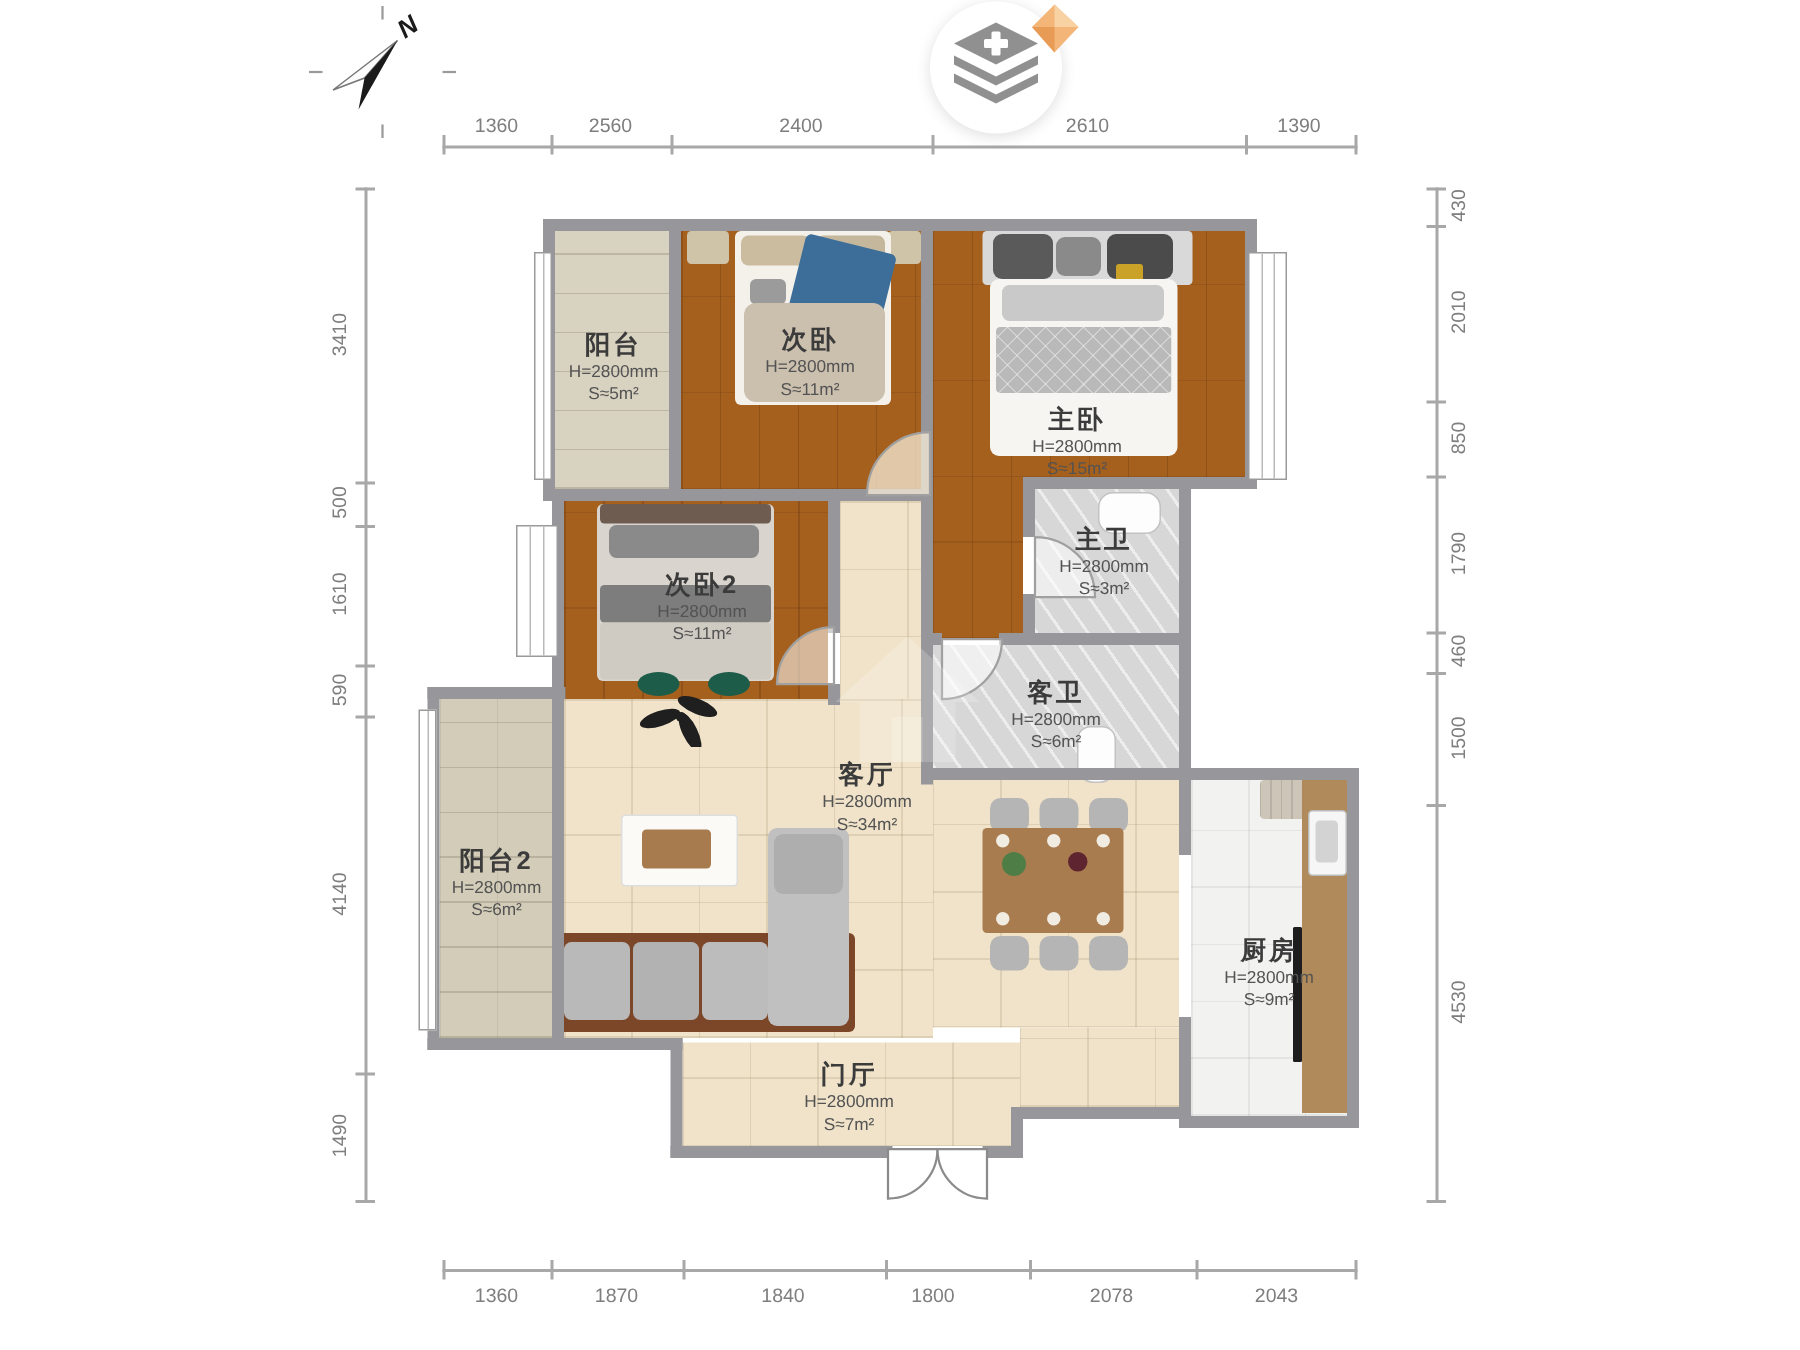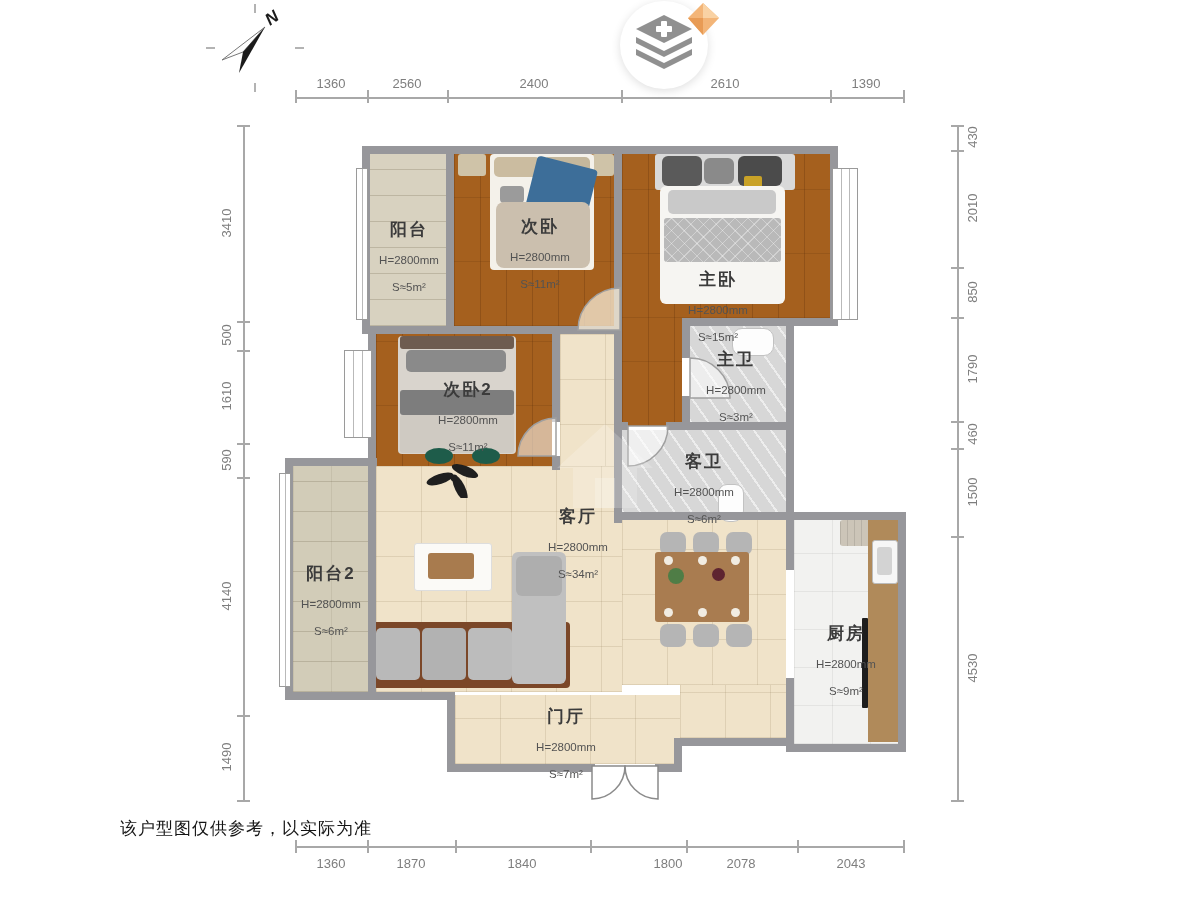--- a/index.html
+++ b/index.html
@@ -29,21 +29,21 @@
   .wall{position:absolute;background:#97979b;z-index:3;}
   .win{position:absolute;background:#fff;border:1px solid #9a9a9a;z-index:4;box-sizing:border-box;}
   .win .mull{position:absolute;background:#b9b9b9;}
 
   
   .fur{position:absolute;z-index:2;border-radius:3px;}
 
   
   .room-label{position:absolute;transform:translateX(-50%);text-align:center;z-index:6;color:#3b3b3b;white-space:nowrap;}
   .rname{font-size:17px;font-weight:600;letter-spacing:2px;}
-  .rsub{font-size:11.5px;color:#535353;line-height:15px;letter-spacing:0;margin-top:12px;}
+  .rsub{font-size:11.5px;color:#535353;line-height:15px;letter-spacing:0;}
 
   
   .dline,.dtick{position:absolute;background:#a8a8a8;z-index:6;}
   .dim{position:absolute;font-size:13px;color:#7e7e7e;z-index:6;white-space:nowrap;}
   .dim.h{transform:translateX(-50%);}
   .dim.v{transform:translate(-50%,-50%) rotate(-90deg);}
 
   .svgabs{position:absolute;z-index:4;}
   .logo-circle{position:absolute;left:620px;top:1px;width:88px;height:88px;border-radius:50%;
                background:#fff;box-shadow:0 2px 10px rgba(0,0,0,.13);z-index:7;}
@@ -281,21 +281,21 @@
   <div class="dtick" style="left:295px;top:840px;width:1.5px;height:13px"></div>
   <div class="dtick" style="left:367px;top:840px;width:1.5px;height:13px"></div>
   <div class="dtick" style="left:455px;top:840px;width:1.5px;height:13px"></div>
   <div class="dtick" style="left:590px;top:840px;width:1.5px;height:13px"></div>
   <div class="dtick" style="left:686px;top:840px;width:1.5px;height:13px"></div>
   <div class="dtick" style="left:797px;top:840px;width:1.5px;height:13px"></div>
   <div class="dtick" style="left:903px;top:840px;width:1.5px;height:13px"></div>
   <span class="dim h" style="left:331px;top:856px">1360</span>
   <span class="dim h" style="left:411px;top:856px">1870</span>
   <span class="dim h" style="left:522px;top:856px">1840</span>
-  <span class="dim h" style="left:668px;top:856px">1800</span>
+  <span class="dim h" style="left:622px;top:856px">1800</span>
   <span class="dim h" style="left:741px;top:856px">2078</span>
   <span class="dim h" style="left:851px;top:856px">2043</span>
 
   <div class="dline" style="left:243px;top:125px;width:1.5px;height:675px"></div>
   <div class="dtick" style="left:237px;top:125px;width:13px;height:1.5px"></div>
   <div class="dtick" style="left:237px;top:321px;width:13px;height:1.5px"></div>
   <div class="dtick" style="left:237px;top:350px;width:13px;height:1.5px"></div>
   <div class="dtick" style="left:237px;top:443px;width:13px;height:1.5px"></div>
   <div class="dtick" style="left:237px;top:477px;width:13px;height:1.5px"></div>
   <div class="dtick" style="left:237px;top:715px;width:13px;height:1.5px"></div>
@@ -342,15 +342,14 @@
       <path d="M16 36 L44 50 L72 36 L72 42 L44 56 L16 42 Z" fill="#909090"></path>
       <path d="M16 48 L44 62 L72 48 L72 54 L44 68 L16 54 Z" fill="#909090"></path>
     </svg>
   </div>
   <svg class="svgabs" style="left:686px;top:2px;z-index:8" width="36" height="36">
     <polygon points="17,1 33,16 17,33 2,16" fill="#f3b578"></polygon>
     <polygon points="17,1 33,16 17,16" fill="#f9d2a4"></polygon>
     <polygon points="2,16 17,16 17,33" fill="#e89b55"></polygon>
   </svg>
 
-  <div class="disclaimer">该户型图仅供参考，以实际为准</div>
 
 </div>
 
 </body></html>

